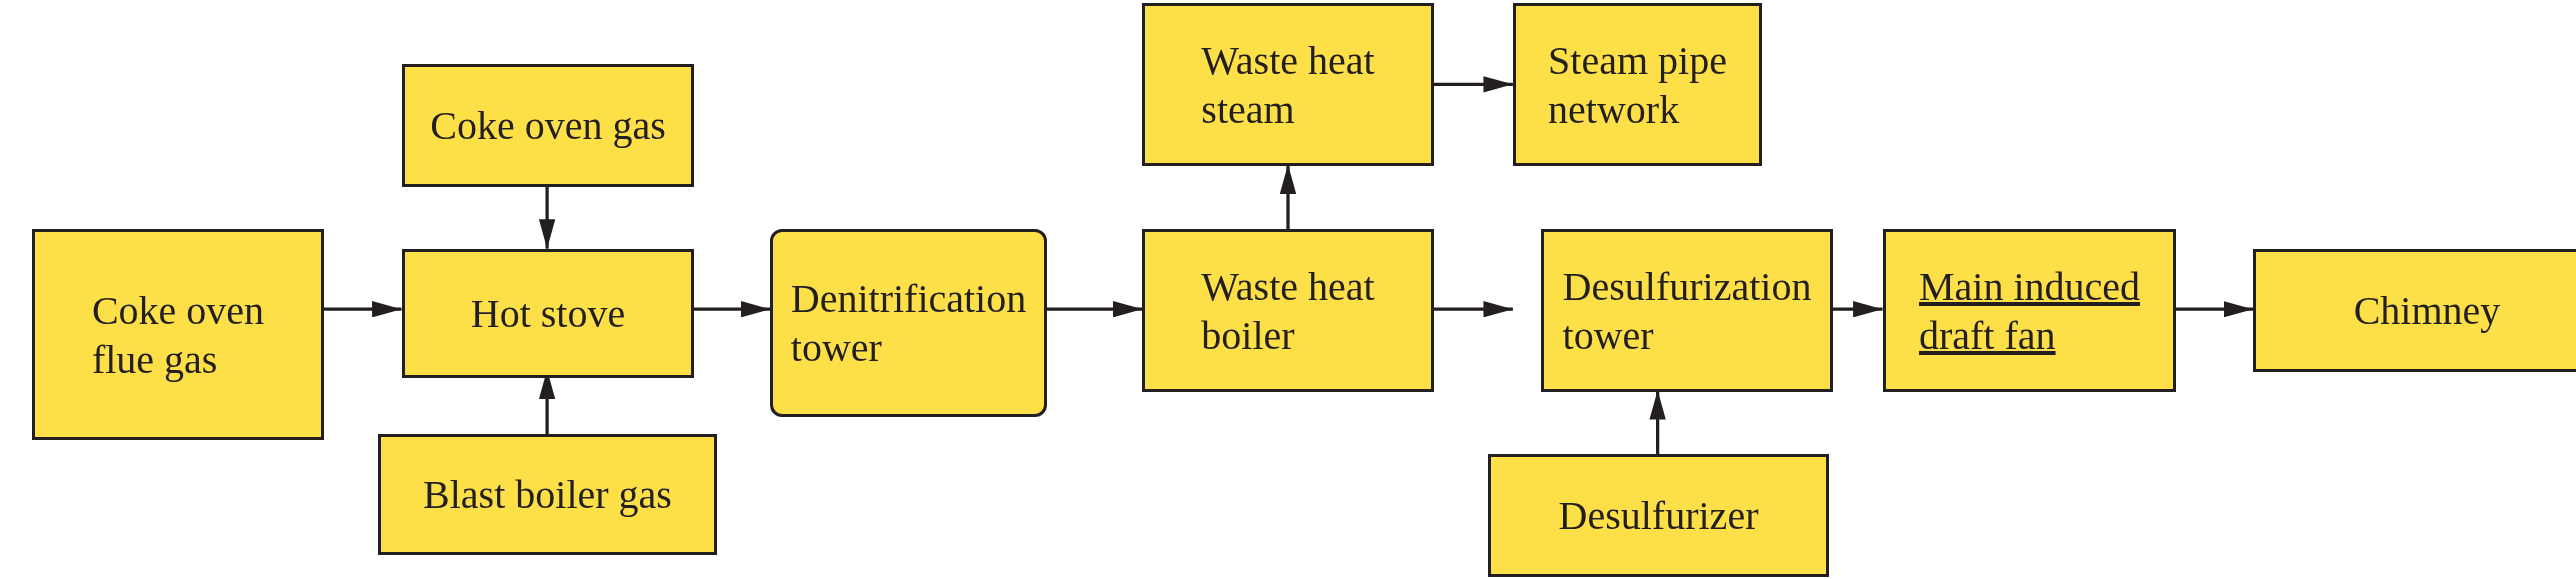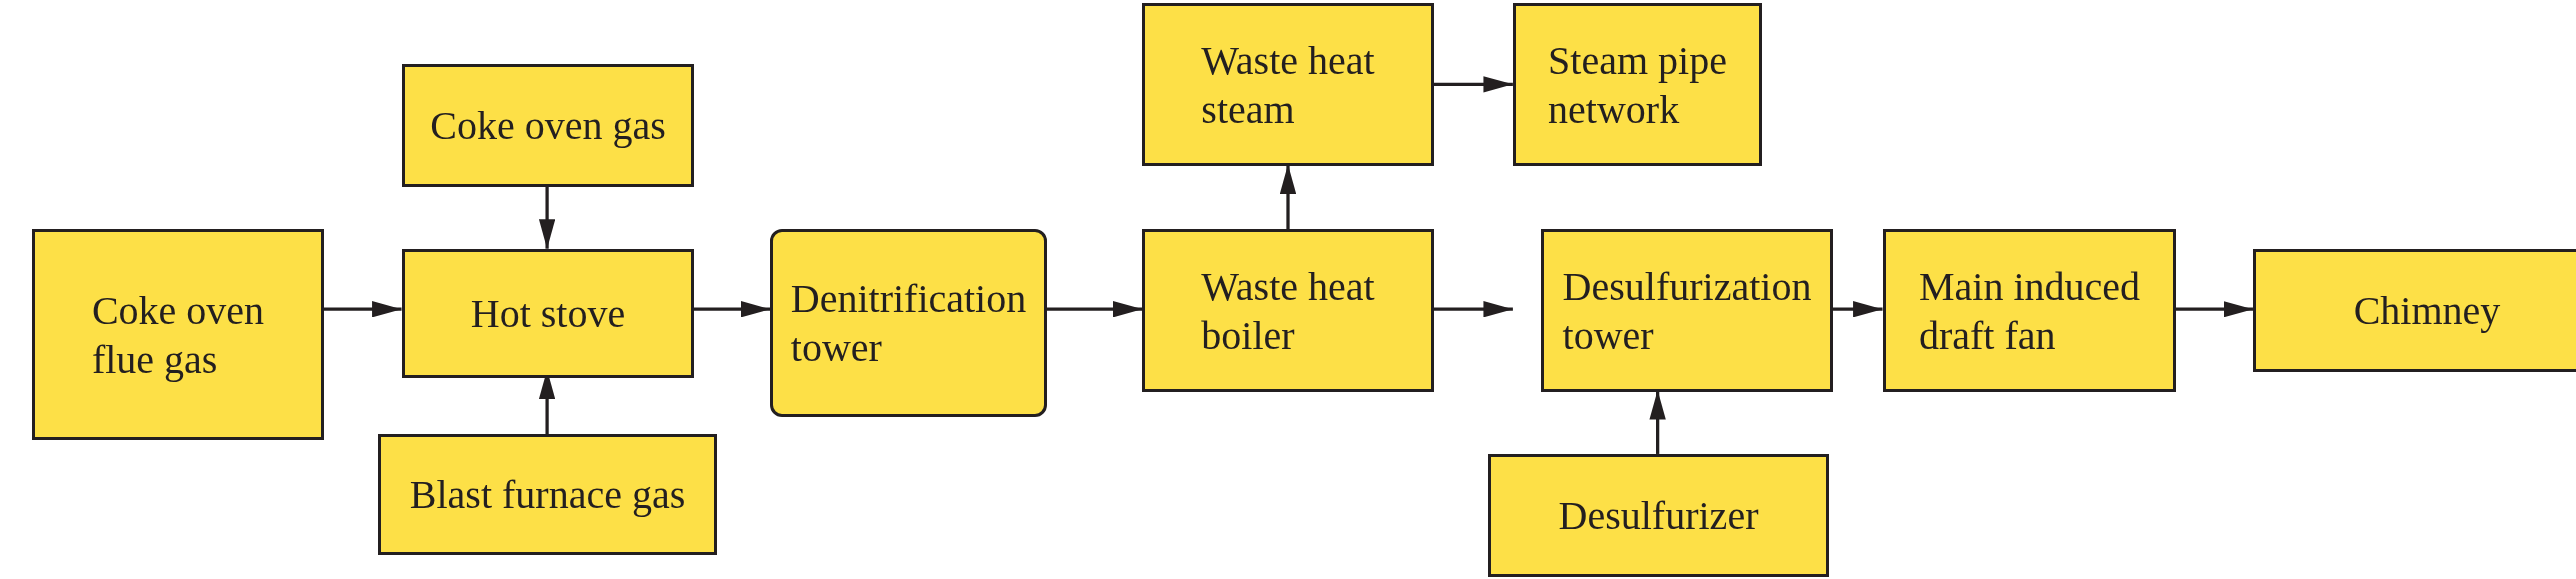--- a/index.html
+++ b/index.html
@@ -45,28 +45,28 @@
     <line x1="2027" y1="555" x2="2027" y2="477" marker-end="url(#ah)"></line>
     <line x1="2205" y1="378" x2="2302" y2="378" marker-end="url(#ah)"></line>
     <line x1="2658" y1="378" x2="2755" y2="378" marker-end="url(#ah)"></line>
   </g>
 </svg>
 
 <div class="node" style="left:32px; top:229px; width:292px; height:211px;">Coke oven
 flue gas</div>
 <div class="node" style="left:402px; top:64px; width:292px; height:123px;font-family:Liberation Serif, serif;">Coke oven gas</div>
 <div class="node" style="left:402px; top:249px; width:292px; height:129px;">Hot stove</div>
-<div class="node" style="left:378px; top:434px; width:339px; height:121px;">Blast furnace gas</div>
+<div class="node" style="left:378px; top:434px; width:339px; height:121px;">Blast boiler gas</div>
 <div class="node" style="left:770px; top:229px; width:277px; height:188px;border-radius:12px;">Denitrification
 tower</div>
 <div class="node" style="left:1142px; top:3.3px; width:292px; height:163px;">Waste heat
 steam</div>
 <div class="node" style="left:1513px; top:3.3px; width:249px; height:163px;">Steam pipe
 network</div>
 <div class="node" style="left:1142px; top:229px; width:292px; height:163px;">Waste heat
 boiler</div>
 <div class="node" style="left:1513px; top:229px; width:292px; height:163px;margin-left:28px;">Desulfurization
 tower</div>
 <div class="node" style="left:1488px; top:454px; width:341px; height:123px;">Desulfurizer</div>
-<div class="node" style="left:1883px; top:229px; width:293px; height:163px;">Main induced
+<div class="node" style="left:1883px; top:229px; width:293px; height:163px;text-decoration:underline;">Main induced
 draft fan</div>
 <div class="node" style="left:2253px; top:249px; width:348px; height:123px;">Chimney</div>
 
 
 </body></html>

